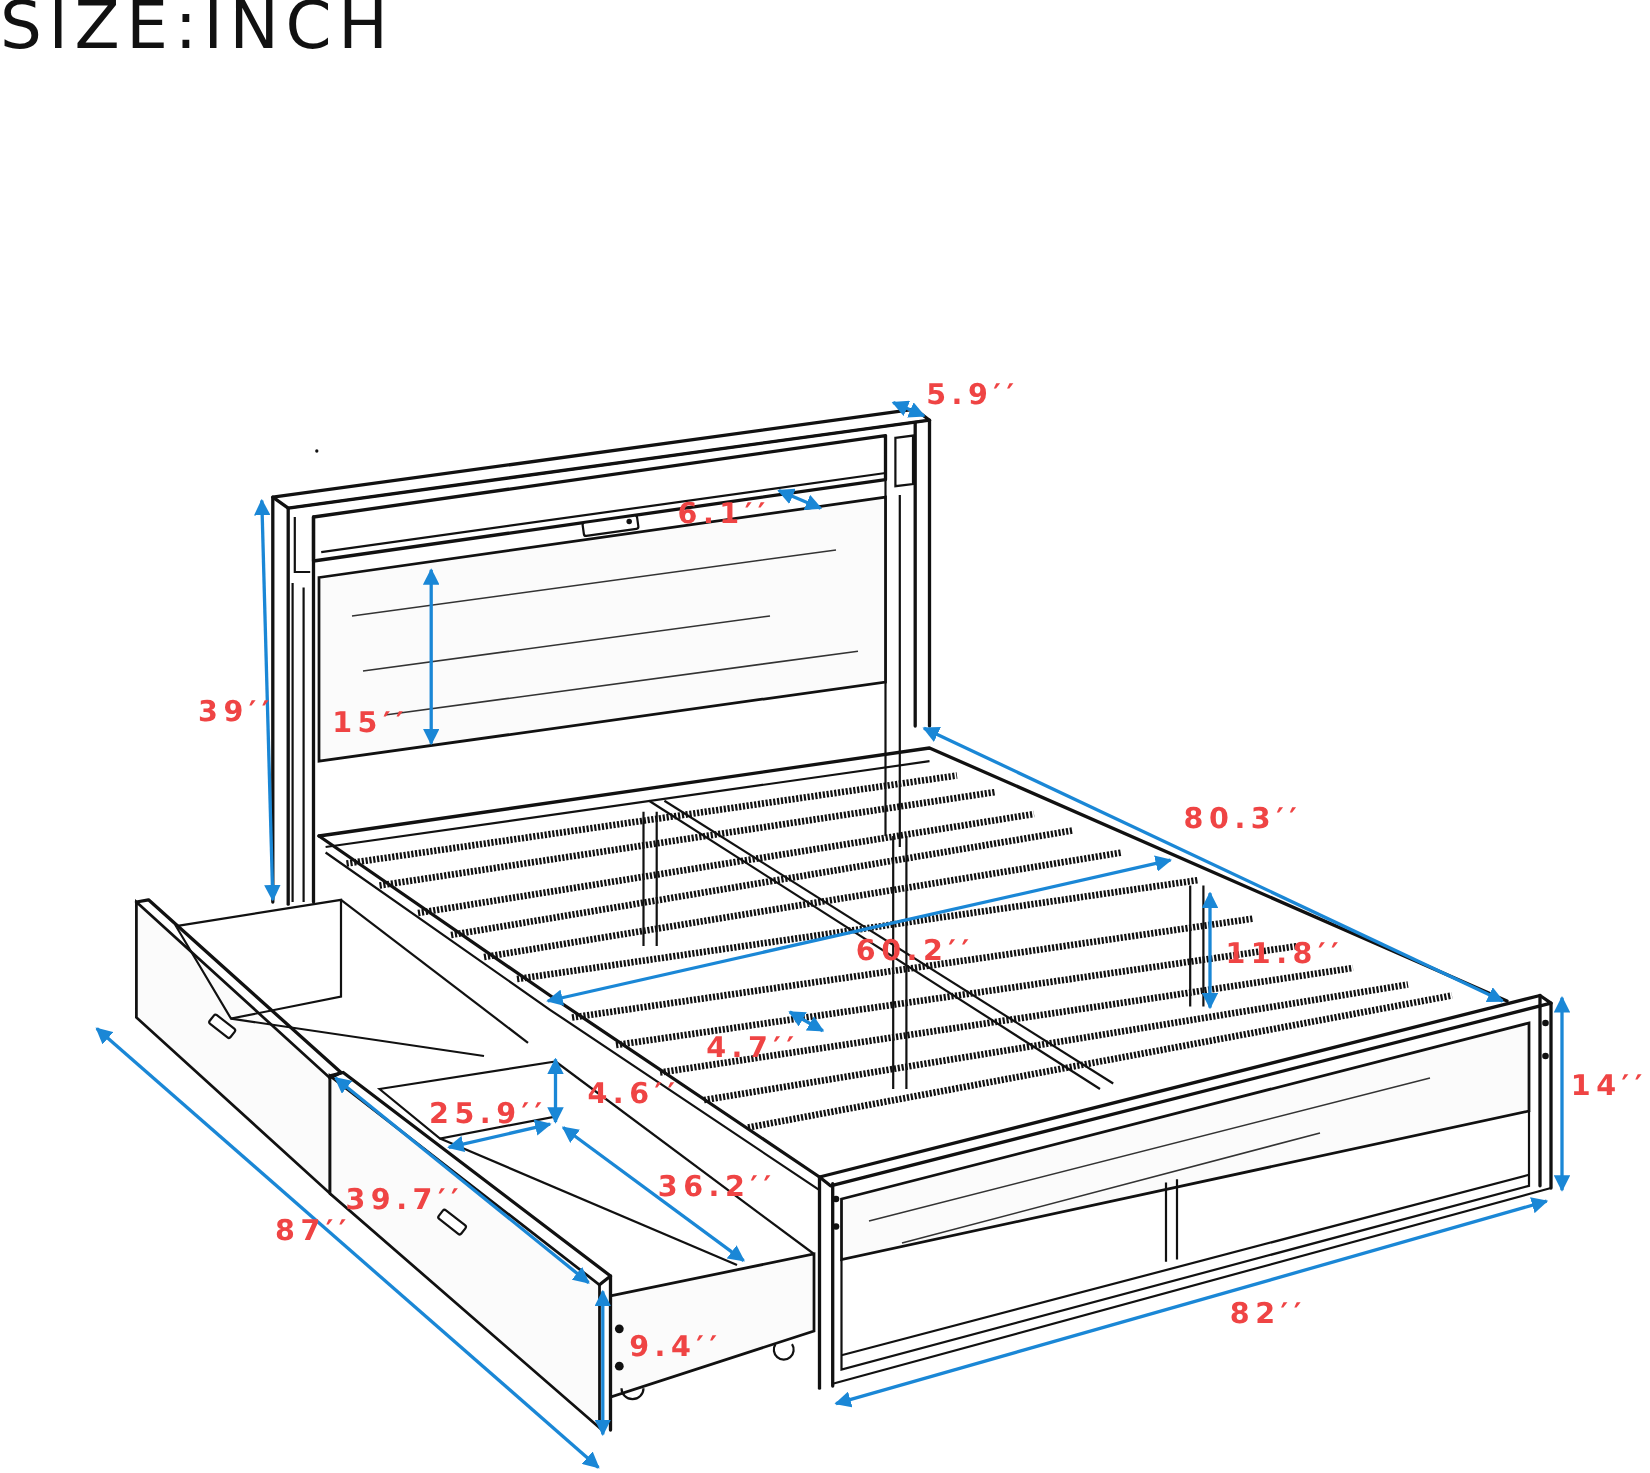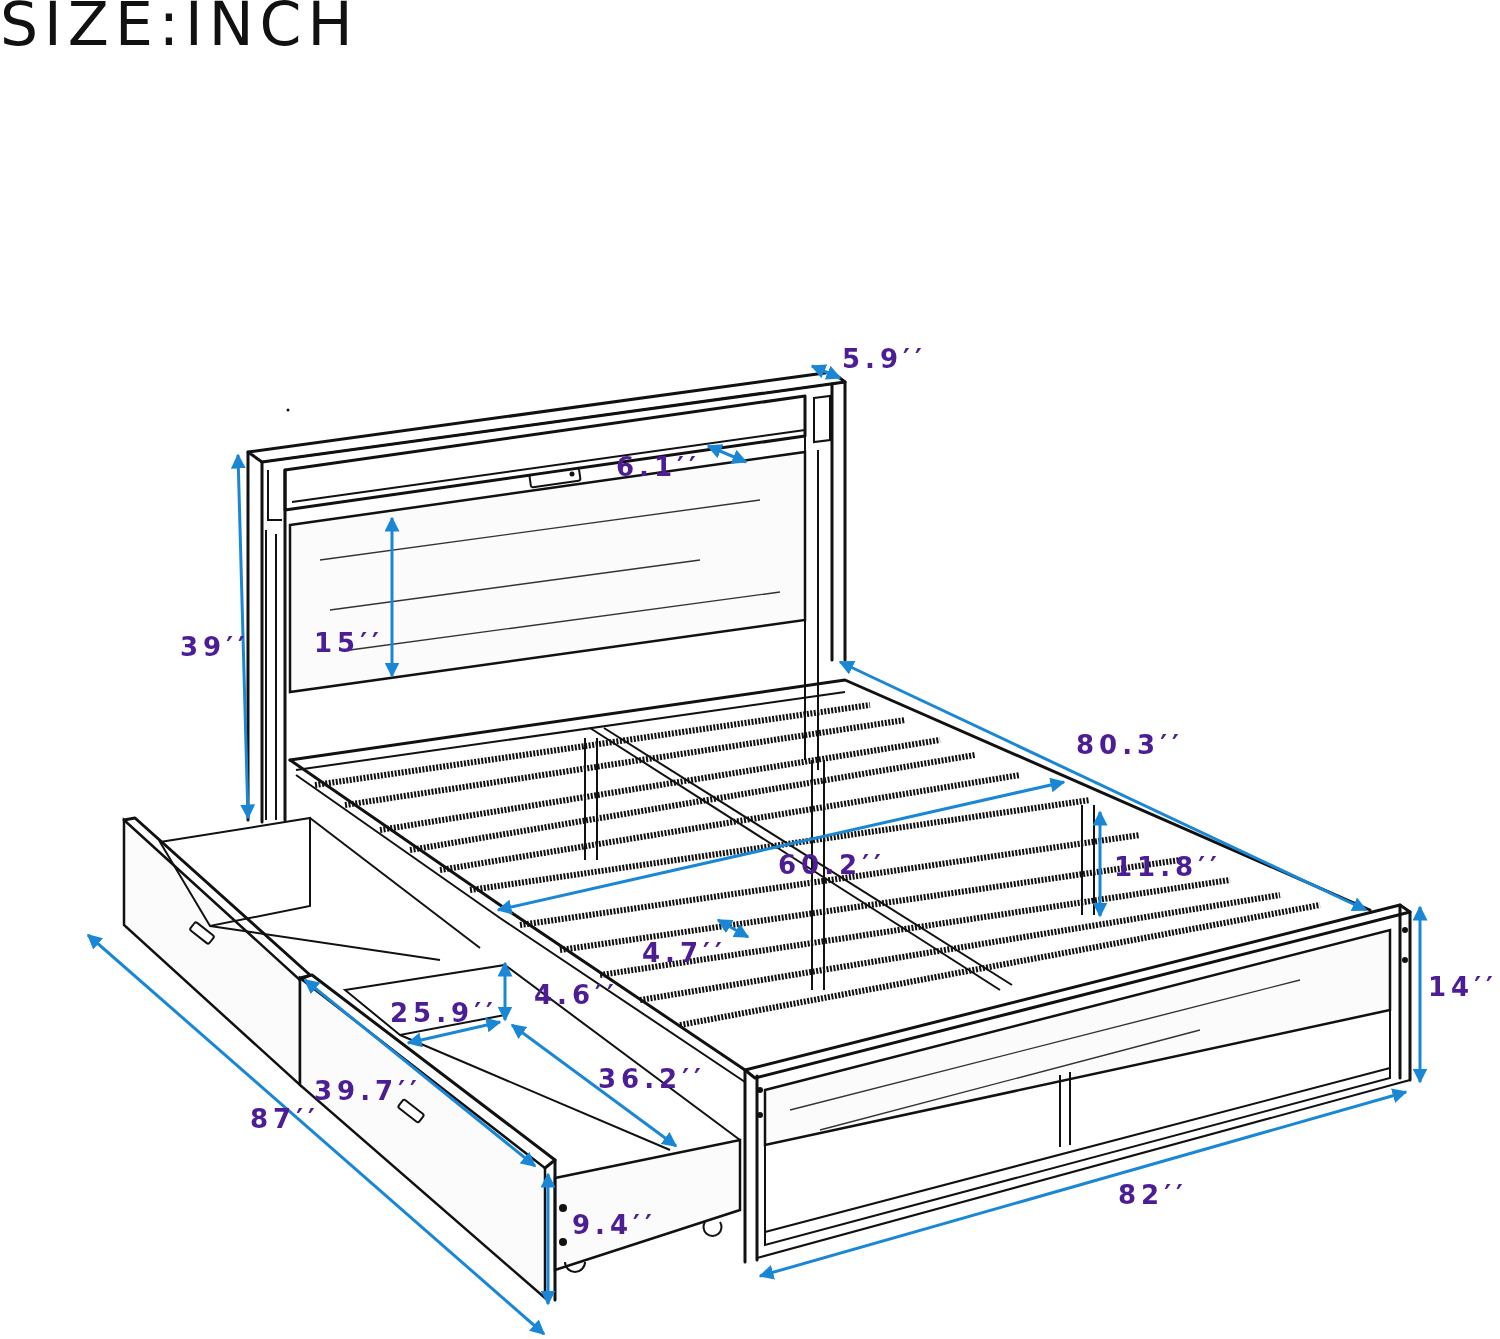--- a/index.html
+++ b/index.html
@@ -10,21 +10,21 @@
       font-size: 60px; letter-spacing: 6px; color: #111;
       font-weight: normal; line-height: 1;
     }
     svg.drawing { position: absolute; left: 0; top: 0; }
     .ln { stroke: #111; stroke-width: 3; fill: none; stroke-linejoin: round; stroke-linecap: round; }
     .ln2 { stroke: #111; stroke-width: 2; fill: none; }
     .ln-thin { stroke: #333; stroke-width: 1.4; fill: none; }
     .slat { stroke: #111; stroke-width: 6; stroke-dasharray: 2 1.5; fill: none; }
     .panel { fill: #fbfbfb; stroke: #111; stroke-width: 2.5; }
     .dim { stroke: #1a87d6; stroke-width: 3; fill: none; }
-    .dim-text { position: absolute; color: #4c1d95; font-family: "DejaVu Sans", sans-serif; font-weight: bold; font-size: 26px; letter-spacing: 5px; white-space: nowrap; line-height: 1; }
+    .dim-text { position: absolute; color: #ef4444; font-family: "DejaVu Sans", sans-serif; font-weight: bold; font-size: 26px; letter-spacing: 5px; white-space: nowrap; line-height: 1; }
   </style>
 </head>
 <body>
 
 <div class="title">SIZE:INCH</div>
 
 <svg class="drawing" width="1500" height="1339" viewBox="0 0 1500 1339">
   <defs>
     <marker id="arr" viewBox="0 0 10 10" refX="9" refY="5" markerWidth="5" markerHeight="5" orient="auto-start-reverse">
       <path d="M0,0 L10,5 L0,10 z" fill="#1a87d6"></path>
@@ -148,21 +148,21 @@
     <line class="dim" x1="512" y1="1025" x2="676" y2="1146" marker-start="url(#arr)" marker-end="url(#arr)"></line>
     <line class="dim" x1="88" y1="935" x2="544" y2="1334" marker-start="url(#arr)" marker-end="url(#arr)"></line>
     <line class="dim" x1="548" y1="1174" x2="548" y2="1304" marker-start="url(#arr)" marker-end="url(#arr)"></line>
     <line class="dim" x1="760" y1="1276" x2="1406" y2="1092" marker-start="url(#arr)" marker-end="url(#arr)"></line>
   </g>
 </svg>
 
 <div class="dim-text" style="left:842px; top:346px;">5.9′′</div>
 <div class="dim-text" style="left:616px; top:454px;">6.1′′</div>
 <div class="dim-text" style="left:180px; top:634px;">39′′</div>
-<div class="dim-text" style="left:302px; top:630px;margin-left:12px;">15′′</div>
+<div class="dim-text" style="left:302px; top:644px;">15′′</div>
 <div class="dim-text" style="left:1076px; top:732px;text-align:right;">80.3′′</div>
 <div class="dim-text" style="left:778px; top:852px;">60.2′′</div>
 <div class="dim-text" style="left:1114px; top:854px;">11.8′′</div>
 <div class="dim-text" style="left:642px; top:940px;">4.7′′</div>
 <div class="dim-text" style="left:1428px; top:974px;">14′′</div>
 <div class="dim-text" style="left:534px; top:982px;">4.6′′</div>
 <div class="dim-text" style="left:390px; top:1000px;">25.9′′</div>
 <div class="dim-text" style="left:314px; top:1078px;">39.7′′</div>
 <div class="dim-text" style="left:598px; top:1066px;">36.2′′</div>
 <div class="dim-text" style="left:250px; top:1106px;">87′′</div>

